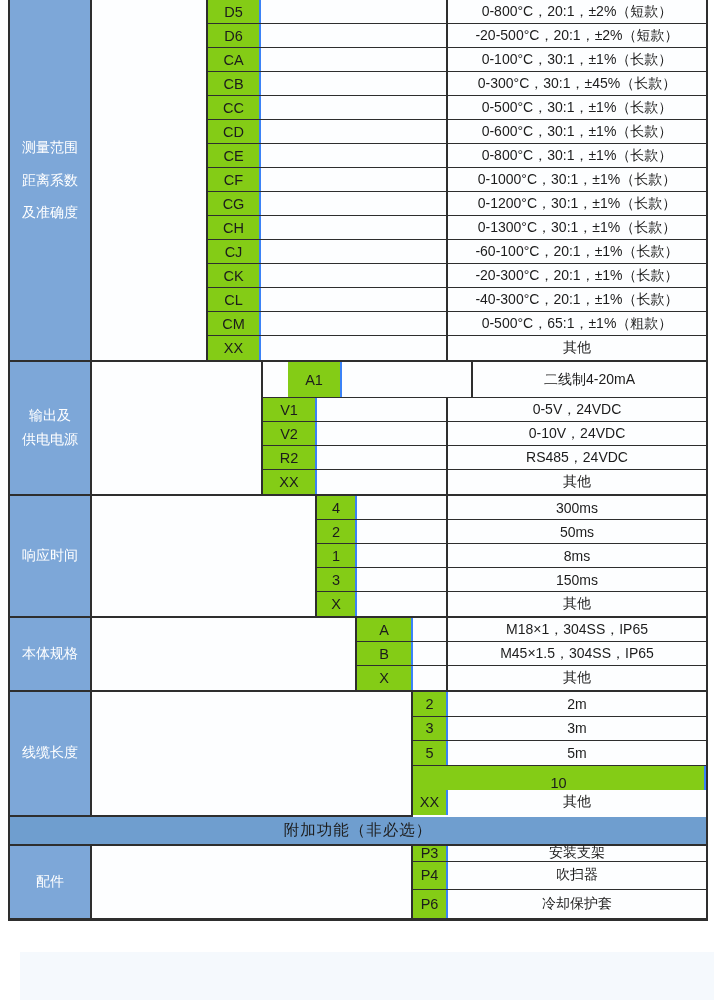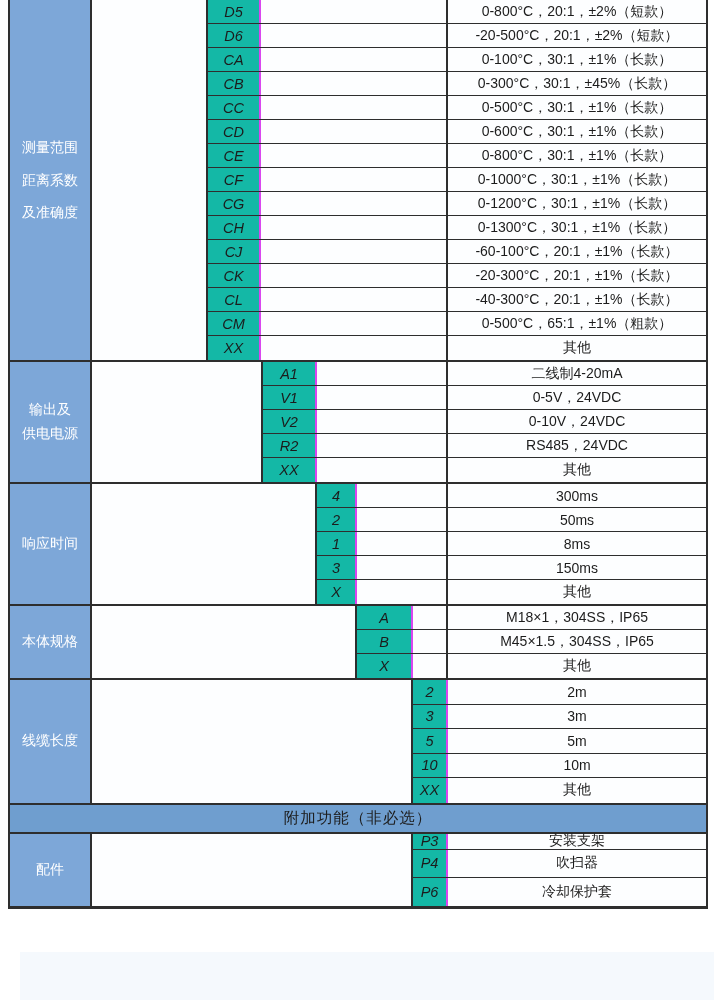--- a/index.html
+++ b/index.html
@@ -27,23 +27,23 @@
     display:flex;flex-direction:column;justify-content:center;align-items:center;
     font-size:14px;text-align:center;
   }
   .label-cell .lbl-line{display:block;line-height:1.7;}
   .label-cell.tall .lbl-line{line-height:2.35;}
   .gap-cell{box-sizing:border-box;border-right:2px solid #2e2e2e;background:#fdfeff;}
   .rows{flex:1;display:flex;flex-direction:column;}
   .row{display:flex;box-sizing:border-box;border-bottom:1.5px solid #2e2e2e;}
   .row:last-child{border-bottom:none;}
   .code-cell{
-    box-sizing:border-box;border-right:2px solid #d946ef;
+    box-sizing:border-box;border-right:2px solid #3b82f6;
     display:flex;align-items:center;justify-content:center;
-    font-size:14.5px;color:#1c1c1c;background:#14b8a6;font-style:italic;
+    font-size:14.5px;color:#1c1c1c;background:#84cc16;
   }
   .spacer-cell{box-sizing:border-box;border-right:2px solid #2e2e2e;background:#fdfeff;}
   .desc-cell{
     box-sizing:border-box;flex:1;
     display:flex;align-items:center;justify-content:center;
     font-size:14px;color:#1c1c1c;background:#fdfeff;text-align:right;
   }
   .desc-cell.underline{text-decoration:underline;}
   .band{
     box-sizing:border-box;height:29px;background:#6f9ecf;
@@ -146,21 +146,21 @@
           </div>
         </div>
       </div>
       <div class="section">
         <div class="label-cell">
           <span class="lbl-line">输出及</span>
           <span class="lbl-line">供电电源</span>
         </div>
         <div class="gap-cell" style="flex: 0 0 171px;"></div>
         <div class="rows">
-          <div class="row" style="height: 24px;">
+          <div class="row" style="height: 36px; padding-left: 25px;">
             <div class="code-cell" style="flex: 0 0 54px;">A1</div>
             <div class="spacer-cell" style="flex: 0 0 131px;"></div>
             <div class="desc-cell">二线制4-20mA</div>
           </div>
           <div class="row" style="height: 24px;">
             <div class="code-cell" style="flex: 0 0 54px;">V1</div>
             <div class="spacer-cell" style="flex: 0 0 131px;"></div>
             <div class="desc-cell">0-5V，24VDC</div>
           </div>
           <div class="row" style="height: 24px;">
@@ -247,21 +247,21 @@
             <div class="desc-cell">2m</div>
           </div>
           <div class="row" style="height: 24.5px;">
             <div class="code-cell" style="flex: 0 0 35px;">3</div>
             <div class="desc-cell">3m</div>
           </div>
           <div class="row" style="height: 24.5px;">
             <div class="code-cell" style="flex: 0 0 35px;">5</div>
             <div class="desc-cell">5m</div>
           </div>
-          <div class="row" style="height: 24.5px;">
+          <div class="row" style="height: 24.5px; flex-direction: column;">
             <div class="code-cell" style="flex: 0 0 35px;">10</div>
             <div class="desc-cell">10m</div>
           </div>
           <div class="row" style="height: 24.5px;">
             <div class="code-cell" style="flex: 0 0 35px;">XX</div>
             <div class="desc-cell">其他</div>
           </div>
         </div>
       </div>
       <div class="band">

